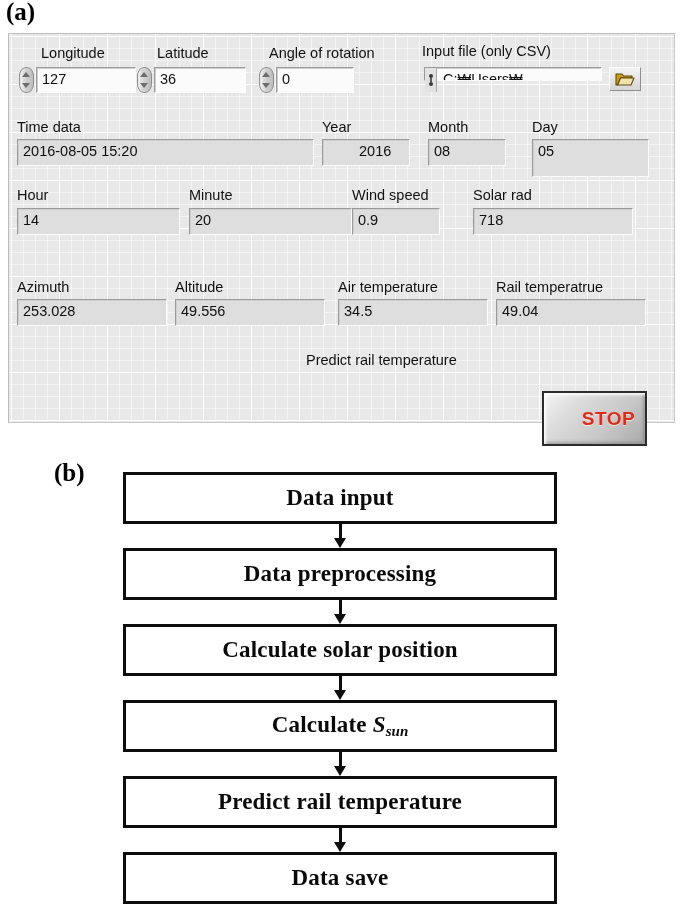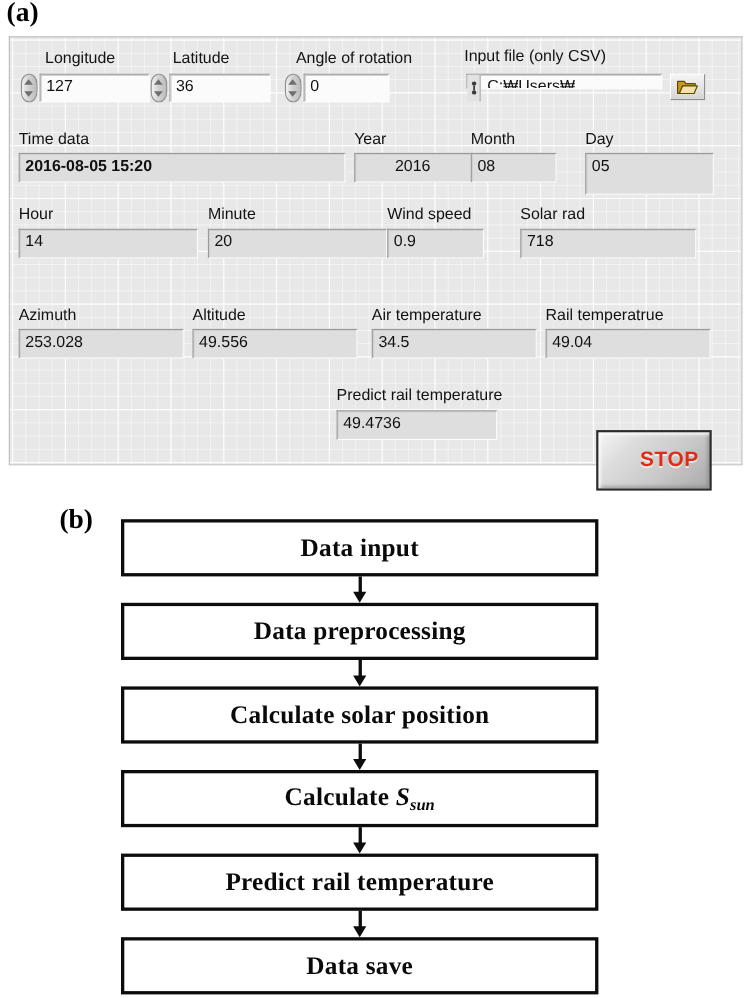--- a/index.html
+++ b/index.html
@@ -165,21 +165,21 @@
     font-size: 19px;
     letter-spacing: 0.5px;
     color: #e02b18;
     text-shadow: 0 1px 0 rgba(255,255,255,0.6);
     margin-left: 28px;
   }
 
   
   #flowchart {
     position: absolute;
-    left: 110px;
+    left: 123px;
     top: 472px;
     width: 434px;
     height: 432px;
   }
   .fc-box {
     position: absolute;
     left: 0;
     width: 434px;
     height: 52px;
     box-sizing: border-box;
@@ -272,24 +272,24 @@
     </svg>
   </div>
   <div id="browse-button" style="left:600px; top:33px;">
     <svg width="20" height="15" viewBox="0 0 20 15" aria-hidden="true">
       <path d="M1 13V2h6l1.6 2H17v2H5.6L2.6 13Z" fill="#c99a1e" stroke="#5f4a08" stroke-width="1.1" stroke-linejoin="round"></path>
       <path d="M5.6 6H19l-3 7H2.6Z" fill="#f2e2a8" stroke="#5f4a08" stroke-width="1.1" stroke-linejoin="round"></path>
     </svg>
   </div>
 
   <div class="lv-label" style="left:8px; top:85px;">Time data</div>
-  <div class="lv-field ind" style="left:8px; top:105px; width:297px; height:27px;font-weight:bold;">2016-08-05 15:20</div>
+  <div class="lv-field ind" style="left:8px; top:105px; width:297px; height:27px;">2016-08-05 15:20</div>
 
   <div class="lv-label" style="left:313px; top:85px;">Year</div>
-  <div class="lv-field ind" style="left:313px; top:105px; width:108px; height:27px;padding-left:36px;">2016</div>
+  <div class="lv-field ind" style="left:313px; top:105px; width:88px; height:27px;padding-left:36px;">2016</div>
 
   <div class="lv-label" style="left:419px; top:85px;">Month</div>
   <div class="lv-field ind" style="left:419px; top:105px; width:78px; height:27px;">08</div>
 
   <div class="lv-label" style="left:523px; top:85px;">Day</div>
   <div class="lv-field ind" style="left:523px; top:105px; width:117px; height:38px;">05</div>
 
   <div class="lv-label" style="left:8px; top:153px;">Hour</div>
   <div class="lv-field ind" style="left:8px; top:174px; width:163px; height:27px;">14</div>
 
@@ -308,21 +308,20 @@
   <div class="lv-label" style="left:166px; top:245px;">Altitude</div>
   <div class="lv-field ind" style="left:166px; top:265px; width:150px; height:27px;">49.556</div>
 
   <div class="lv-label" style="left:329px; top:245px;">Air temperature</div>
   <div class="lv-field ind" style="left:329px; top:265px; width:150px; height:27px;">34.5</div>
 
   <div class="lv-label" style="left:487px; top:245px;">Rail temperatrue</div>
   <div class="lv-field ind" style="left:487px; top:265px; width:150px; height:27px;">49.04</div>
 
   <div class="lv-label" style="left:297px; top:318px;">Predict rail temperature</div>
-  <div class="lv-field ind" style="left:297px; top:339px; width:146px; height:27px;">49.4736</div>
 
   <div id="stop-button">
     <span class="stop-text">STOP</span>
   </div>
 </div>
 
 <div id="flowchart">
 
   <div class="fc-box" style="top:0px;">
     <span class="fc-text">Data input</span>

